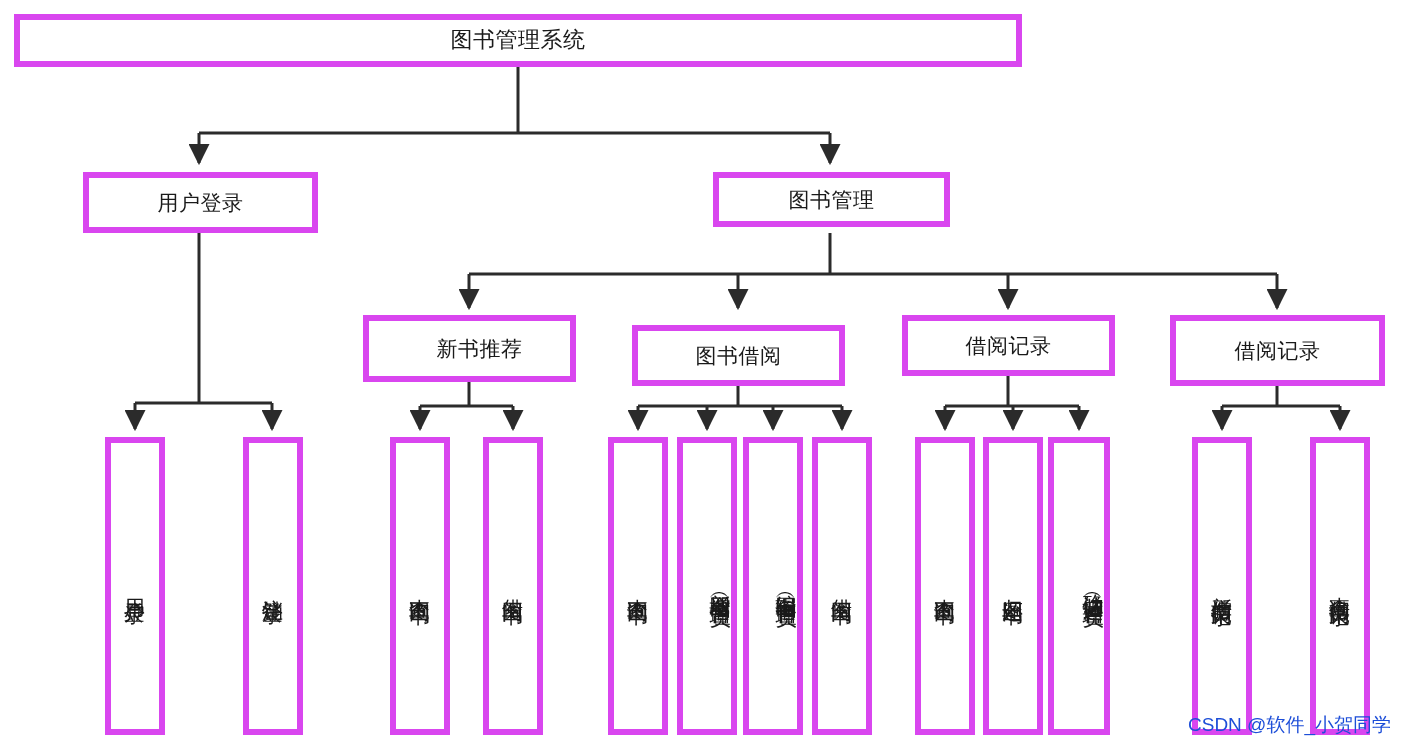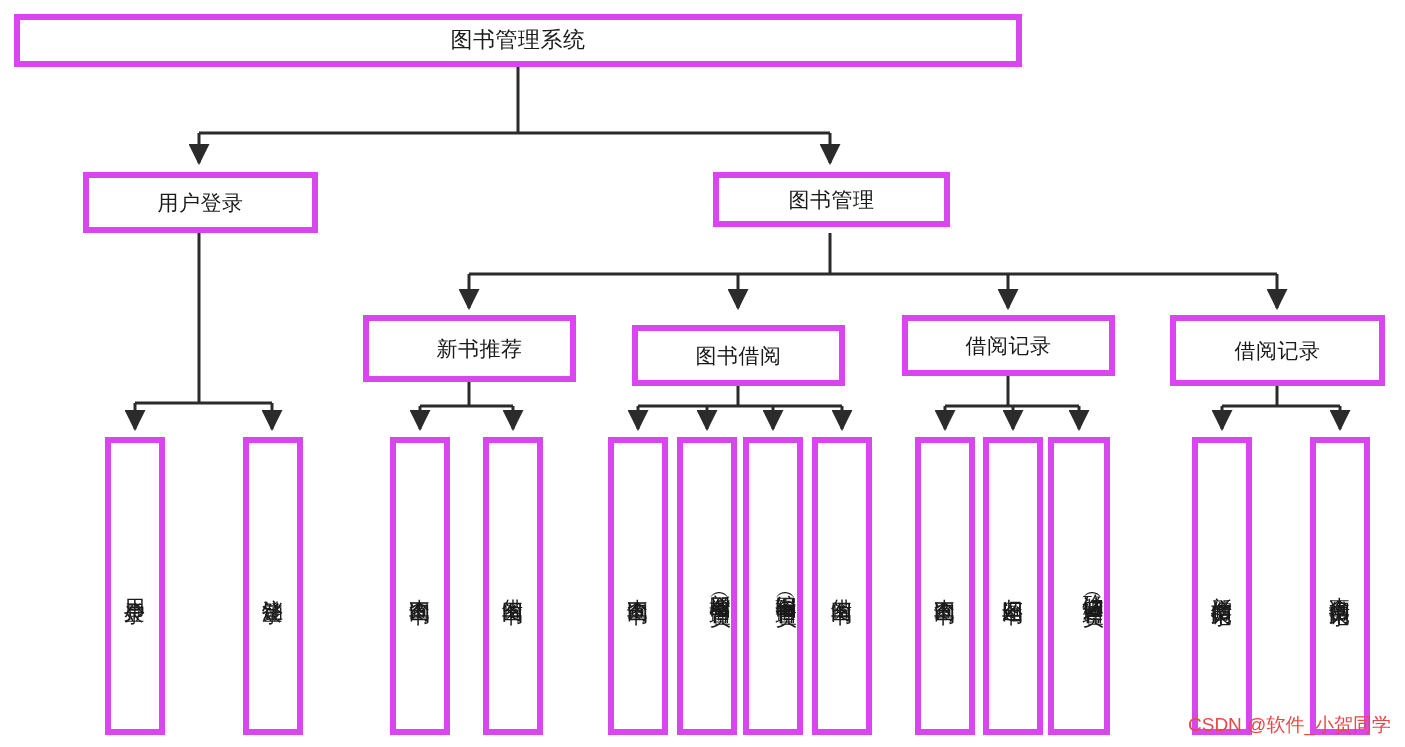--- a/index.html
+++ b/index.html
@@ -61,21 +61,21 @@
   .vtext {
     writing-mode: vertical-rl;
     text-orientation: upright;
     white-space: nowrap;
   }
   .watermark {
     position: absolute;
     left: 1188px;
     top: 712px;
     font-size: 19px;
-    color: #ef4444;
+    color: #1d4ed8;
     white-space: nowrap;
     z-index: 5;
     font-family: "Liberation Sans", "DejaVu Sans", sans-serif;
   }
 </style>
 </head>
 <body>
 
 <div id="canvas">
 

